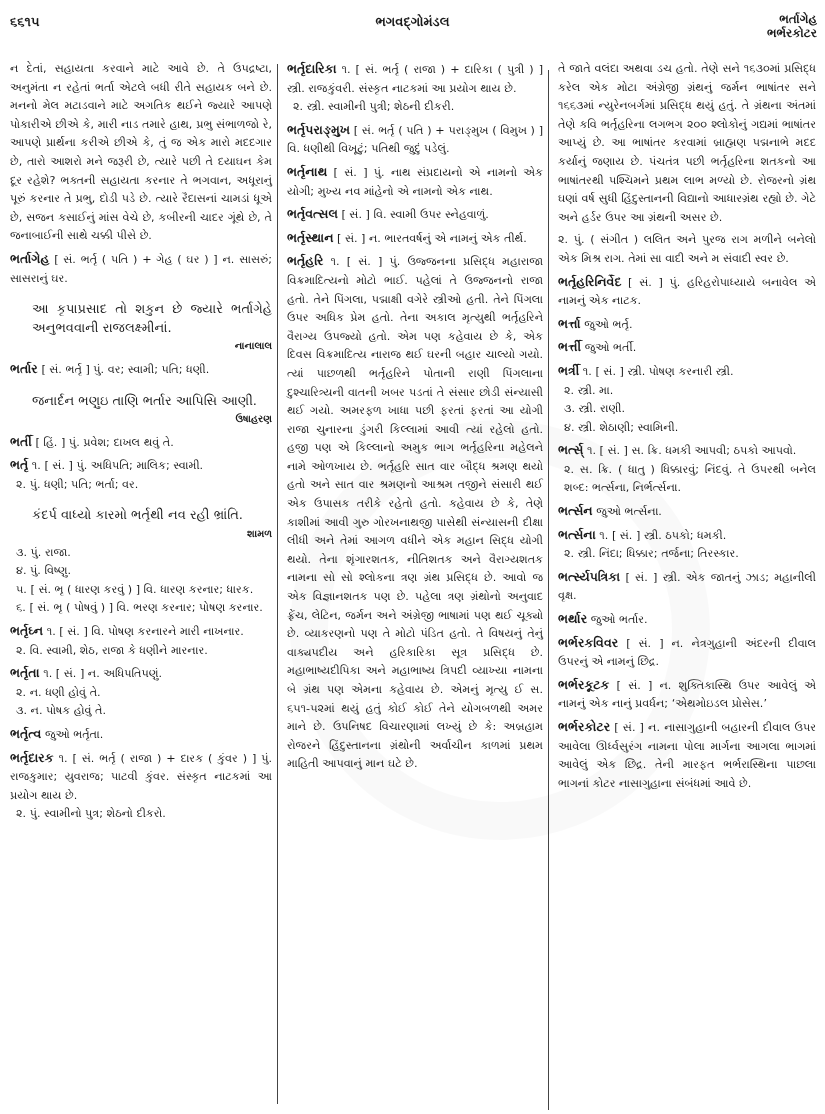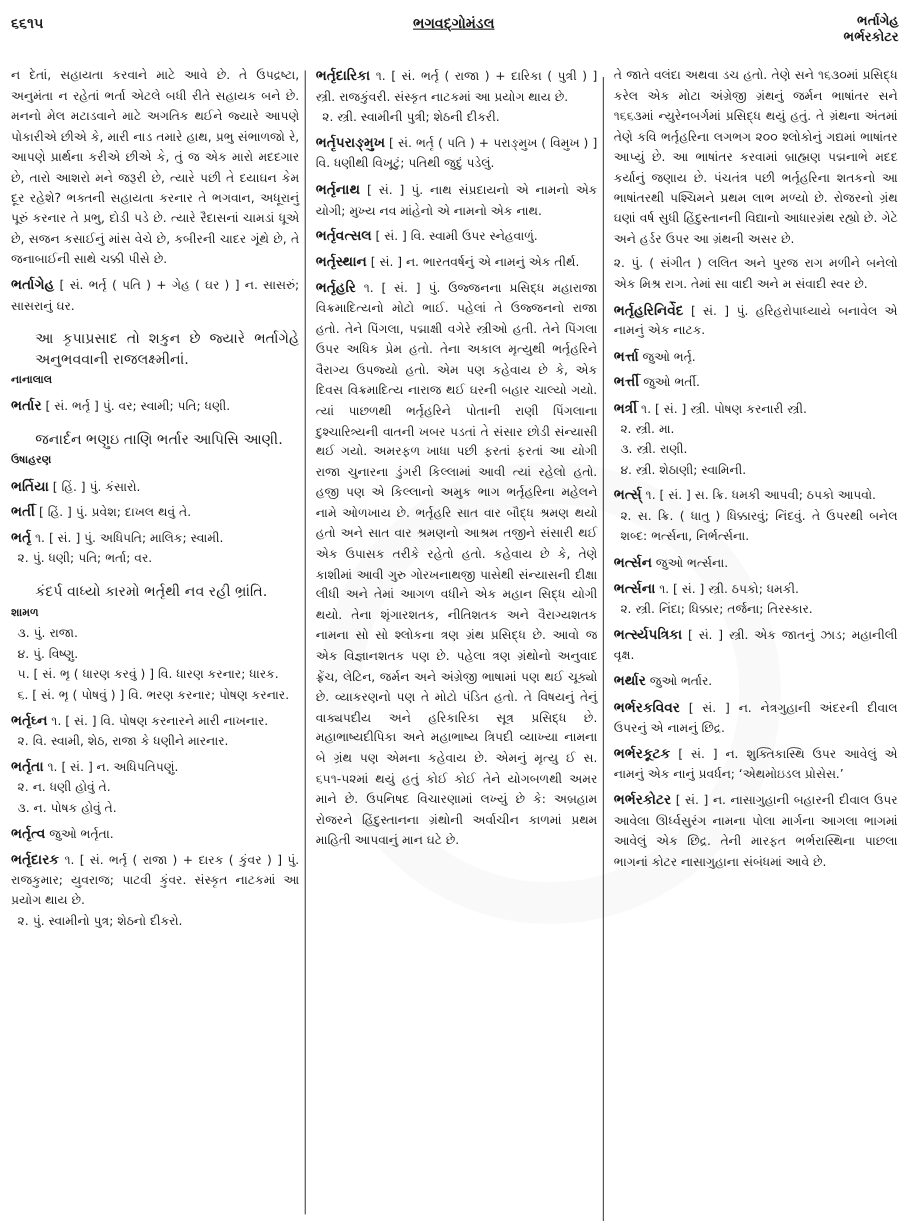--- a/index.html
+++ b/index.html
@@ -1,33 +1,33 @@
 <!DOCTYPE html>
 <html><head>
   <meta charset="utf-8">
   <style>
     html, body { margin:0; padding:0; background:#ffffff; }
     body { width:825px; height:1114px; overflow:hidden; position:relative;
       font-family:"DejaVu Sans", sans-serif; color:#1a1a1a; }
     .header { position:absolute; top:0; left:0; width:825px; height:40px; }
     .page-no { position:absolute; left:10px; top:14px; font-size:13px; font-weight:bold; }
-    .book-title { position:absolute; left:0; width:825px; top:14px; text-align:center; font-size:13px; font-weight:bold;text-decoration:underline; }
+    .book-title { position:absolute; left:0; width:825px; top:14px; text-align:center; font-size:13px; font-weight:bold; }
     .guide { position:absolute; right:8px; top:12px; text-align:right; font-size:12px; font-weight:bold; line-height:14px; }
     .col { position:absolute; top:60px; font-size:11.2px; line-height:18.6px; }
     .col1 { left:10px; width:262px; }
     .col2 { left:287px; width:256px; }
     .col3 { left:558px; width:258px; }
     .sep { position:absolute; width:1px; background:#444; }
     .sep1 { left:277px; top:64px; height:1040px; }
     .sep2 { left:548px; top:70px; height:1040px; }
     .entry { margin-bottom:4px; text-align:justify; }
     .hw { font-weight:bold; font-size:12.5px;font-family:Liberation Serif, serif; }
     .sense { display:block; padding-left:6px; }
     .quote { display:block; padding-left:22px; font-size:13px;margin-top:12px; }
-    .qsrc { display:block; font-size:10px; font-weight:bold; }
+    .qsrc { display:block; text-align:right; font-size:10px; font-weight:bold; }
     .para { text-align:justify; margin-bottom:4px; }
     .watermark { position:absolute; left:290px; top:420px; width:420px; height:420px;
       border-radius:50%; border:38px solid rgba(0,0,0,0.025); box-sizing:border-box; pointer-events:none; }
   </style>
 </head>
 <body>
 
 <div class="header">
   <span class="page-no">૬૬૧૫</span>
   <span class="book-title">ભગવદ્ગોમંડલ</span>
@@ -38,21 +38,20 @@
 </div>
 
 <div class="sep sep1"></div>
 <div class="sep sep2"></div>
 <div class="watermark"></div>
 
 <div class="col col1" id="col0">
     <div class="para">ન દેતાં, સહાયતા કરવાને માટે આવે છે. તે ઉપદ્રષ્ટા, અનુમંતા ન રહેતાં ભર્તા એટલે બધી રીતે સહાયક બને છે. મનનો મેલ મટાડવાને માટે અગતિક થઈને જ્યારે આપણે પોકારીએ છીએ કે, મારી નાડ તમારે હાથ, પ્રભુ સંભાળજો રે, આપણે પ્રાર્થના કરીએ છીએ કે, તું જ એક મારો મદદગાર છે, તારો આશરો મને જરૂરી છે, ત્યારે પછી તે દયાઘન કેમ દૂર રહેશે? ભક્તની સહાયતા કરનાર તે ભગવાન, અધૂરાનું પૂરું કરનાર તે પ્રભુ, દોડી પડે છે. ત્યારે રૈદાસનાં ચામડાં ધૂએ છે, સજન કસાઈનું માંસ વેચે છે, કબીરની ચાદર ગૂંથે છે, તે જનાબાઈની સાથે ચક્કી પીસે છે.</div>
     <div class="entry"><span class="hw">ભર્તાગેહ</span> <span class="">[ સં. ભર્તૃ ( પતિ ) + ગેહ ( ઘર ) ] ન. સાસરું; સાસરાનું ઘર.</span><span class="quote">આ કૃપાપ્રસાદ તો શકુન છે જ્યારે ભર્તાગેહે અનુભવવાની રાજલક્ષ્મીનાં.</span><span class="qsrc">નાનાલાલ</span></div>
     <div class="entry"><span class="hw">ભર્તાર</span> <span class="">[ સં. ભર્તૃ ] પું. વર; સ્વામી; પતિ; ધણી.</span><span class="quote">જનાર્દન ભણુઇ તાણિ ભર્તાર આપિસિ આણી.</span><span class="qsrc">ઉષાહરણ</span></div>
-    <div class="entry"><span class="hw">ભર્તિયા</span> <span class="">[ હિં. ] પું. કંસારો.</span></div>
     <div class="entry"><span class="hw">ભર્તી</span> <span class="">[ હિં. ] પું. પ્રવેશ; દાખલ થવું તે.</span></div>
     <div class="entry"><span class="hw">ભર્તૃ</span> <span class="">૧. [ સં. ] પું. અધિપતિ; માલિક; સ્વામી.</span><span class="sense">૨. પું. ધણી; પતિ; ભર્તા; વર.</span><span class="quote">કંદર્પ વાધ્યો કારમો ભર્તૃથી નવ રહી ભ્રાંતિ.</span><span class="qsrc">શામળ</span><span class="sense">૩. પું. રાજા.</span><span class="sense">૪. પું. વિષ્ણુ.</span><span class="sense">૫. [ સં. ભૃ ( ધારણ કરવું ) ] વિ. ધારણ કરનાર; ધારક.</span><span class="sense">૬. [ સં. ભૃ ( પોષવું ) ] વિ. ભરણ કરનાર; પોષણ કરનાર.</span></div>
     <div class="entry"><span class="hw">ભર્તૃઘ્ન</span> <span class="">૧. [ સં. ] વિ. પોષણ કરનારને મારી નાખનાર.</span><span class="sense">૨. વિ. સ્વામી, શેઠ, રાજા કે ધણીને મારનાર.</span></div>
     <div class="entry"><span class="hw">ભર્તૃતા</span> <span class="">૧. [ સં. ] ન. અધિપતિપણું.</span><span class="sense">૨. ન. ધણી હોવું તે.</span><span class="sense">૩. ન. પોષક હોવું તે.</span></div>
     <div class="entry"><span class="hw">ભર્તૃત્વ</span> <span class="">જુઓ ભર્તૃતા.</span></div>
     <div class="entry"><span class="hw">ભર્તૃદારક</span> <span class="">૧. [ સં. ભર્તૃ ( રાજા ) + દારક ( કુંવર ) ] પું. રાજકુમાર; યુવરાજ; પાટવી કુંવર. સંસ્કૃત નાટકમાં આ પ્રયોગ થાય છે.</span><span class="sense">૨. પું. સ્વામીનો પુત્ર; શેઠનો દીકરો.</span></div>
   </div>
 <div class="col col2" id="col1">
     <div class="entry"><span class="hw">ભર્તૃદારિકા</span> <span class="">૧. [ સં. ભર્તૃ ( રાજા ) + દારિકા ( પુત્રી ) ] સ્ત્રી. રાજકુંવરી. સંસ્કૃત નાટકમાં આ પ્રયોગ થાય છે.</span><span class="sense">૨. સ્ત્રી. સ્વામીની પુત્રી; શેઠની દીકરી.</span></div>
     <div class="entry"><span class="hw">ભર્તૃપરાઙ્મુખ</span> <span class="">[ સં. ભર્તૃ ( પતિ ) + પરાઙ્મુખ ( વિમુખ ) ] વિ. ધણીથી વિખૂટું; પતિથી જુદું પડેલું.</span></div>

